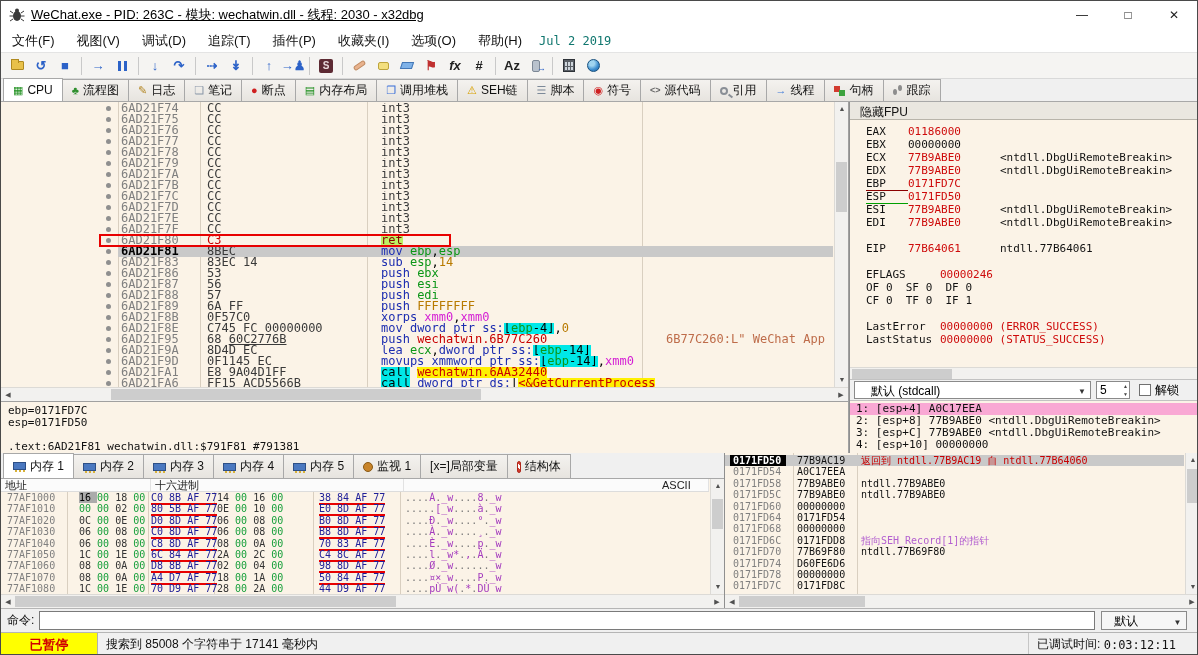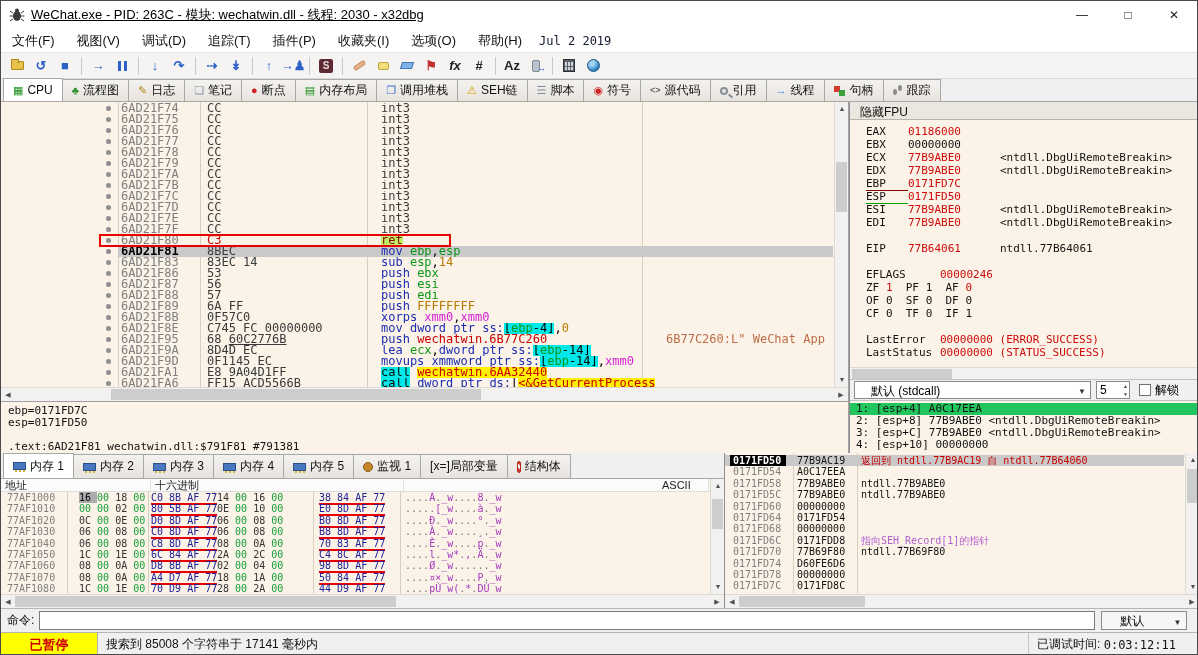--- a/index.html
+++ b/index.html
@@ -8,21 +8,21 @@
        font-family:"Liberation Sans",sans-serif;overflow:hidden;}
   
   .titlebar{position:absolute;left:0;top:0;width:100%;height:28px;background:#fff;display:flex;align-items:center;}
   .appicon{margin:0 6px 0 8px;width:16px;height:16px;flex:0 0 16px;}
   .title{font-size:13px;color:#000;text-decoration:underline;}
   .wctrls{position:absolute;right:0;top:0;height:28px;display:flex;}
   .wbtn{width:46px;height:28px;display:flex;align-items:center;justify-content:center;font-size:12px;color:#222;}
   
   .menubar{position:absolute;left:0;top:28px;width:100%;height:24px;background:#fff;display:flex;align-items:center;border-bottom:1px solid #e4e4e4;}
   .mitem{padding:0 11px;font-size:13px;color:#111;}
-  .builddate{margin-left:6px;font-family:"DejaVu Sans Mono",monospace;font-size:12px;color:#0f172a;}
+  .builddate{margin-left:6px;font-family:"DejaVu Sans Mono",monospace;font-size:12px;color:#0f766e;}
   
   .toolbar{position:absolute;left:0;top:52px;width:100%;height:26px;background:#f5f4f2;border-bottom:1px solid #d9d9d9;display:flex;align-items:center;padding-left:4px;}
   .tbtn{width:22px;height:20px;display:flex;align-items:center;justify-content:center;margin:0 1px;}
   .tsep{width:1px;height:18px;background:#c9c9c9;margin:0 4px;}
   .g{font-size:13px;font-weight:bold;line-height:1;}
   .shape-folder{width:13px;height:9px;background:#e8c14a;border:1px solid #b08a20;border-radius:1px;position:relative;}
   .shape-folder:before{content:"";position:absolute;left:-1px;top:-3px;width:6px;height:3px;background:#e8c14a;border:1px solid #b08a20;border-bottom:none;}
   .shape-pause{width:9px;height:10px;border-left:3px solid #2c62c8;border-right:3px solid #2c62c8;}
   .badge-s{width:14px;height:14px;background:#5d2a33;color:#e9d8da;font-size:10px;font-weight:bold;display:flex;align-items:center;justify-content:center;border-radius:2px;}
   .shape-patch{width:13px;height:5px;background:#e8b28d;border:1px solid #c08a60;border-radius:3px;transform:rotate(-35deg);}
@@ -97,21 +97,21 @@
   .reg-hsb{left:0;right:0;top:265px;}
   .convrow{position:absolute;left:0;top:277px;right:0;height:22px;background:#F0F0F0;border-top:1px solid #c2c2c2;border-bottom:1px solid #c2c2c2;display:flex;align-items:center;padding:0 4px;}
   .convsel{width:237px;height:18px;background:#fff;border:1px solid #8a8a8a;font-size:12px;padding:1px 16px;position:relative;}
   .convsel .car{position:absolute;right:4px;top:5px;font-size:8px;color:#333;}
   .spin{width:34px;height:18px;background:#fff;border:1px solid #8a8a8a;margin-left:5px;font-size:12px;padding:1px 3px;position:relative;}
   .spin .ud{position:absolute;right:1px;top:0;font-size:5px;line-height:8px;color:#444;}
   .chk{width:12px;height:12px;background:#fff;border:1px solid #707070;margin:0 4px 0 9px;}
   .chklab{font-size:12px;}
   .args{position:absolute;left:0;top:300px;right:0;bottom:0;padding-top:1px;overflow:hidden;}
   .argrow{height:12px;font-size:11px;line-height:12px;white-space:pre;color:#111;padding-left:6px;}
-  .argrow.sel{background:#22c55e;}
+  .argrow.sel{background:#f9a8d4;}
   
   .mempane{left:0;top:452px;width:723px;height:155px;}
   .memtabs{height:26px;background:#F0F0F0;border-bottom:1px solid #a8a8a8;display:flex;align-items:flex-end;padding-left:2px;}
   .memtabs .tab{height:24px;font-size:12px;}
   .memtabs .tab.active{height:25px;}
   .memhdr{position:absolute;left:0;top:26px;right:15px;height:13px;display:flex;background:#FBFBFB;border-bottom:1px solid #dcdcdc;}
   .mh{font-size:11px;line-height:13px;color:#222;padding-left:4px;border-right:1px solid #e2e2e2;}
   .memrows{position:absolute;left:0;top:39px;right:15px;bottom:14px;overflow:hidden;}
   .mr{position:relative;height:11.4px;font-size:10px;line-height:11px;white-space:pre;}
   .ma{position:absolute;left:6px;color:#7f7f7f;}
@@ -128,21 +128,21 @@
   .sa{position:absolute;left:8px;width:56px;color:#7f7f7f;}
   .sr.sel .sa{background:#000;color:#fff;font-weight:bold;left:5px;padding-left:3px;}
   .sv{position:absolute;left:72px;color:#111;}
   .sc{position:absolute;left:136px;color:#111;}
   .sc.red{color:#c80000;} .sc.purple{color:#b35fd0;}
   .stline{position:absolute;top:0;bottom:14px;width:1px;background:#d9cfc0;}
   
   .cmdbar{position:absolute;left:0;top:607px;width:100%;height:24px;background:#F0F0F0;border-top:1px solid #b5b5b5;display:flex;align-items:center;}
   .cmdlab{font-size:12px;margin:0 5px 0 6px;color:#111;}
   .cmdinput{width:1056px;height:19px;background:#fff;border:1px solid #7a7a7a;font-size:12px;padding:0 4px;font-family:"DejaVu Sans Mono",monospace;}
-  .cmdprof{margin-left:6px;width:86px;height:19px;background:#f6f6f6;border:1px solid #8a8a8a;font-size:12px;padding:1px 18px;position:relative;}
+  .cmdprof{margin-left:6px;width:86px;height:19px;background:#f6f6f6;border:1px solid #8a8a8a;font-size:12px;padding:1px 12px;position:relative;}
   .cmdprof .car{position:absolute;right:5px;top:6px;font-size:8px;color:#333;}
   
   .statusbar{position:absolute;left:0;top:631px;width:100%;height:24px;background:#F0F0F0;border-top:1px solid #b5b5b5;display:flex;align-items:stretch;}
   .stbadge{width:97px;background:#FFFF00;color:#d00000;font-weight:bold;font-size:13px;display:flex;align-items:center;justify-content:center;border-right:1px solid #b0b0b0;}
   .stmsg{flex:1;font-size:12px;color:#111;display:flex;align-items:center;padding-left:8px;border-right:1px solid #c6c6c6;}
   .sttime{width:168px;font-size:12px;color:#111;display:flex;align-items:center;padding-left:8px;}
 </style>
 </head>
 <body>
 
@@ -395,21 +395,20 @@
         <div class="regline mono"><span class="rn">ECX</span><span class="rv vred">77B9ABE0</span><span>&lt;ntdll.DbgUiRemoteBreakin&gt;</span></div>
         <div class="regline mono"><span class="rn">EDX</span><span class="rv vred">77B9ABE0</span><span>&lt;ntdll.DbgUiRemoteBreakin&gt;</span></div>
         <div class="regline mono"><span class="rn u-red">EBP</span><span class="rv vred">0171FD7C</span></div>
         <div class="regline mono"><span class="rn u-grn">ESP</span><span class="rv vred">0171FD50</span></div>
         <div class="regline mono"><span class="rn">ESI</span><span class="rv vred">77B9ABE0</span><span>&lt;ntdll.DbgUiRemoteBreakin&gt;</span></div>
         <div class="regline mono"><span class="rn">EDI</span><span class="rv vred">77B9ABE0</span><span>&lt;ntdll.DbgUiRemoteBreakin&gt;</span></div>
         <div class="regline mono"></div>
         <div class="regline mono"><span class="rn">EIP</span><span class="rv vred">77B64061</span><span>ntdll.77B64061</span></div>
         <div class="regline mono"></div>
         <div class="regline mono"><span class="rn-wide">EFLAGS</span><span class="rv vred">00000246</span></div>
-        <div class="regline mono"><span>ZF </span><span class="vred">1</span>  <span>PF </span><span>1</span>  <span>AF </span><span class="vred">0</span></div>
         <div class="regline mono"><span>OF </span><span>0</span>  <span>SF </span><span>0</span>  <span>DF </span><span>0</span></div>
         <div class="regline mono"><span>CF </span><span>0</span>  <span>TF </span><span>0</span>  <span>IF </span><span>1</span></div>
         <div class="regline mono"></div>
         <div class="regline mono"><span class="rn-wide">LastError</span><span class="rv vred">00000000 (ERROR_SUCCESS)</span></div>
         <div class="regline mono"><span class="rn-wide">LastStatus</span><span class="rv vred">00000000 (STATUS_SUCCESS)</span></div>
         <div class="regline mono"></div>
       </div>
     <div class="sbh reg-hsb">
       <div class="sth" style="top:1px;bottom:1px;left:2px;width:100px;"></div>
     </div>

